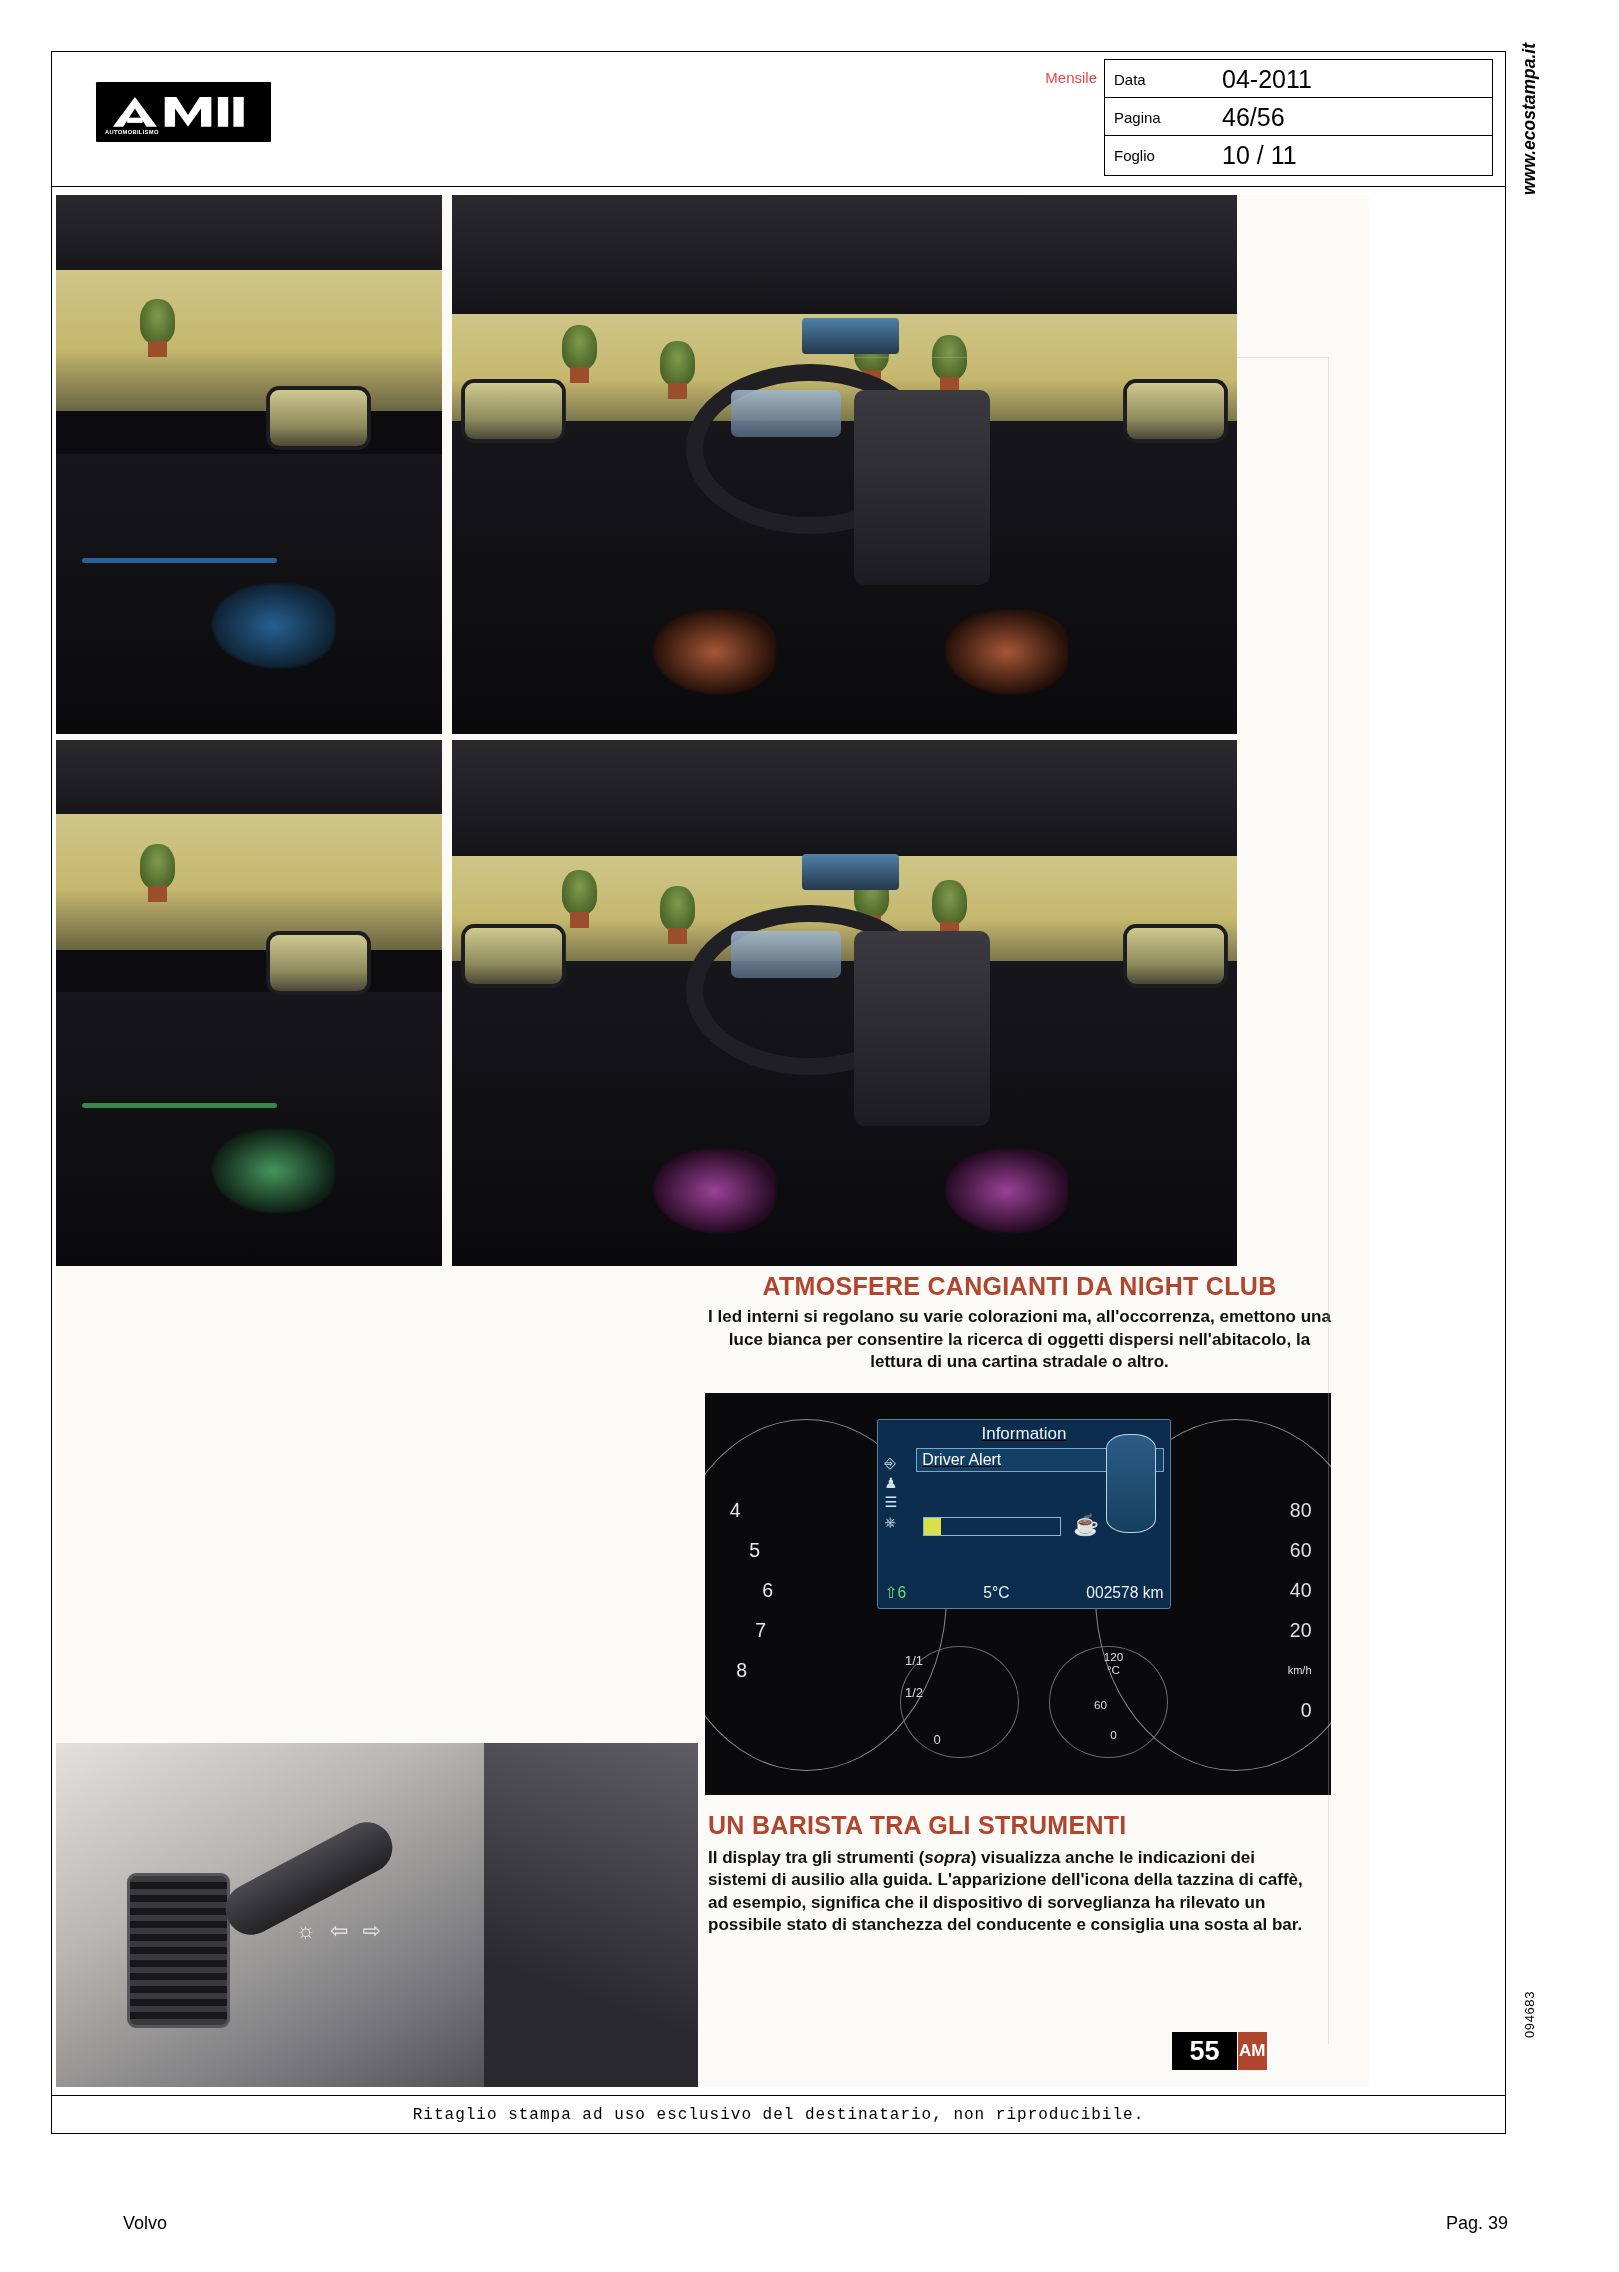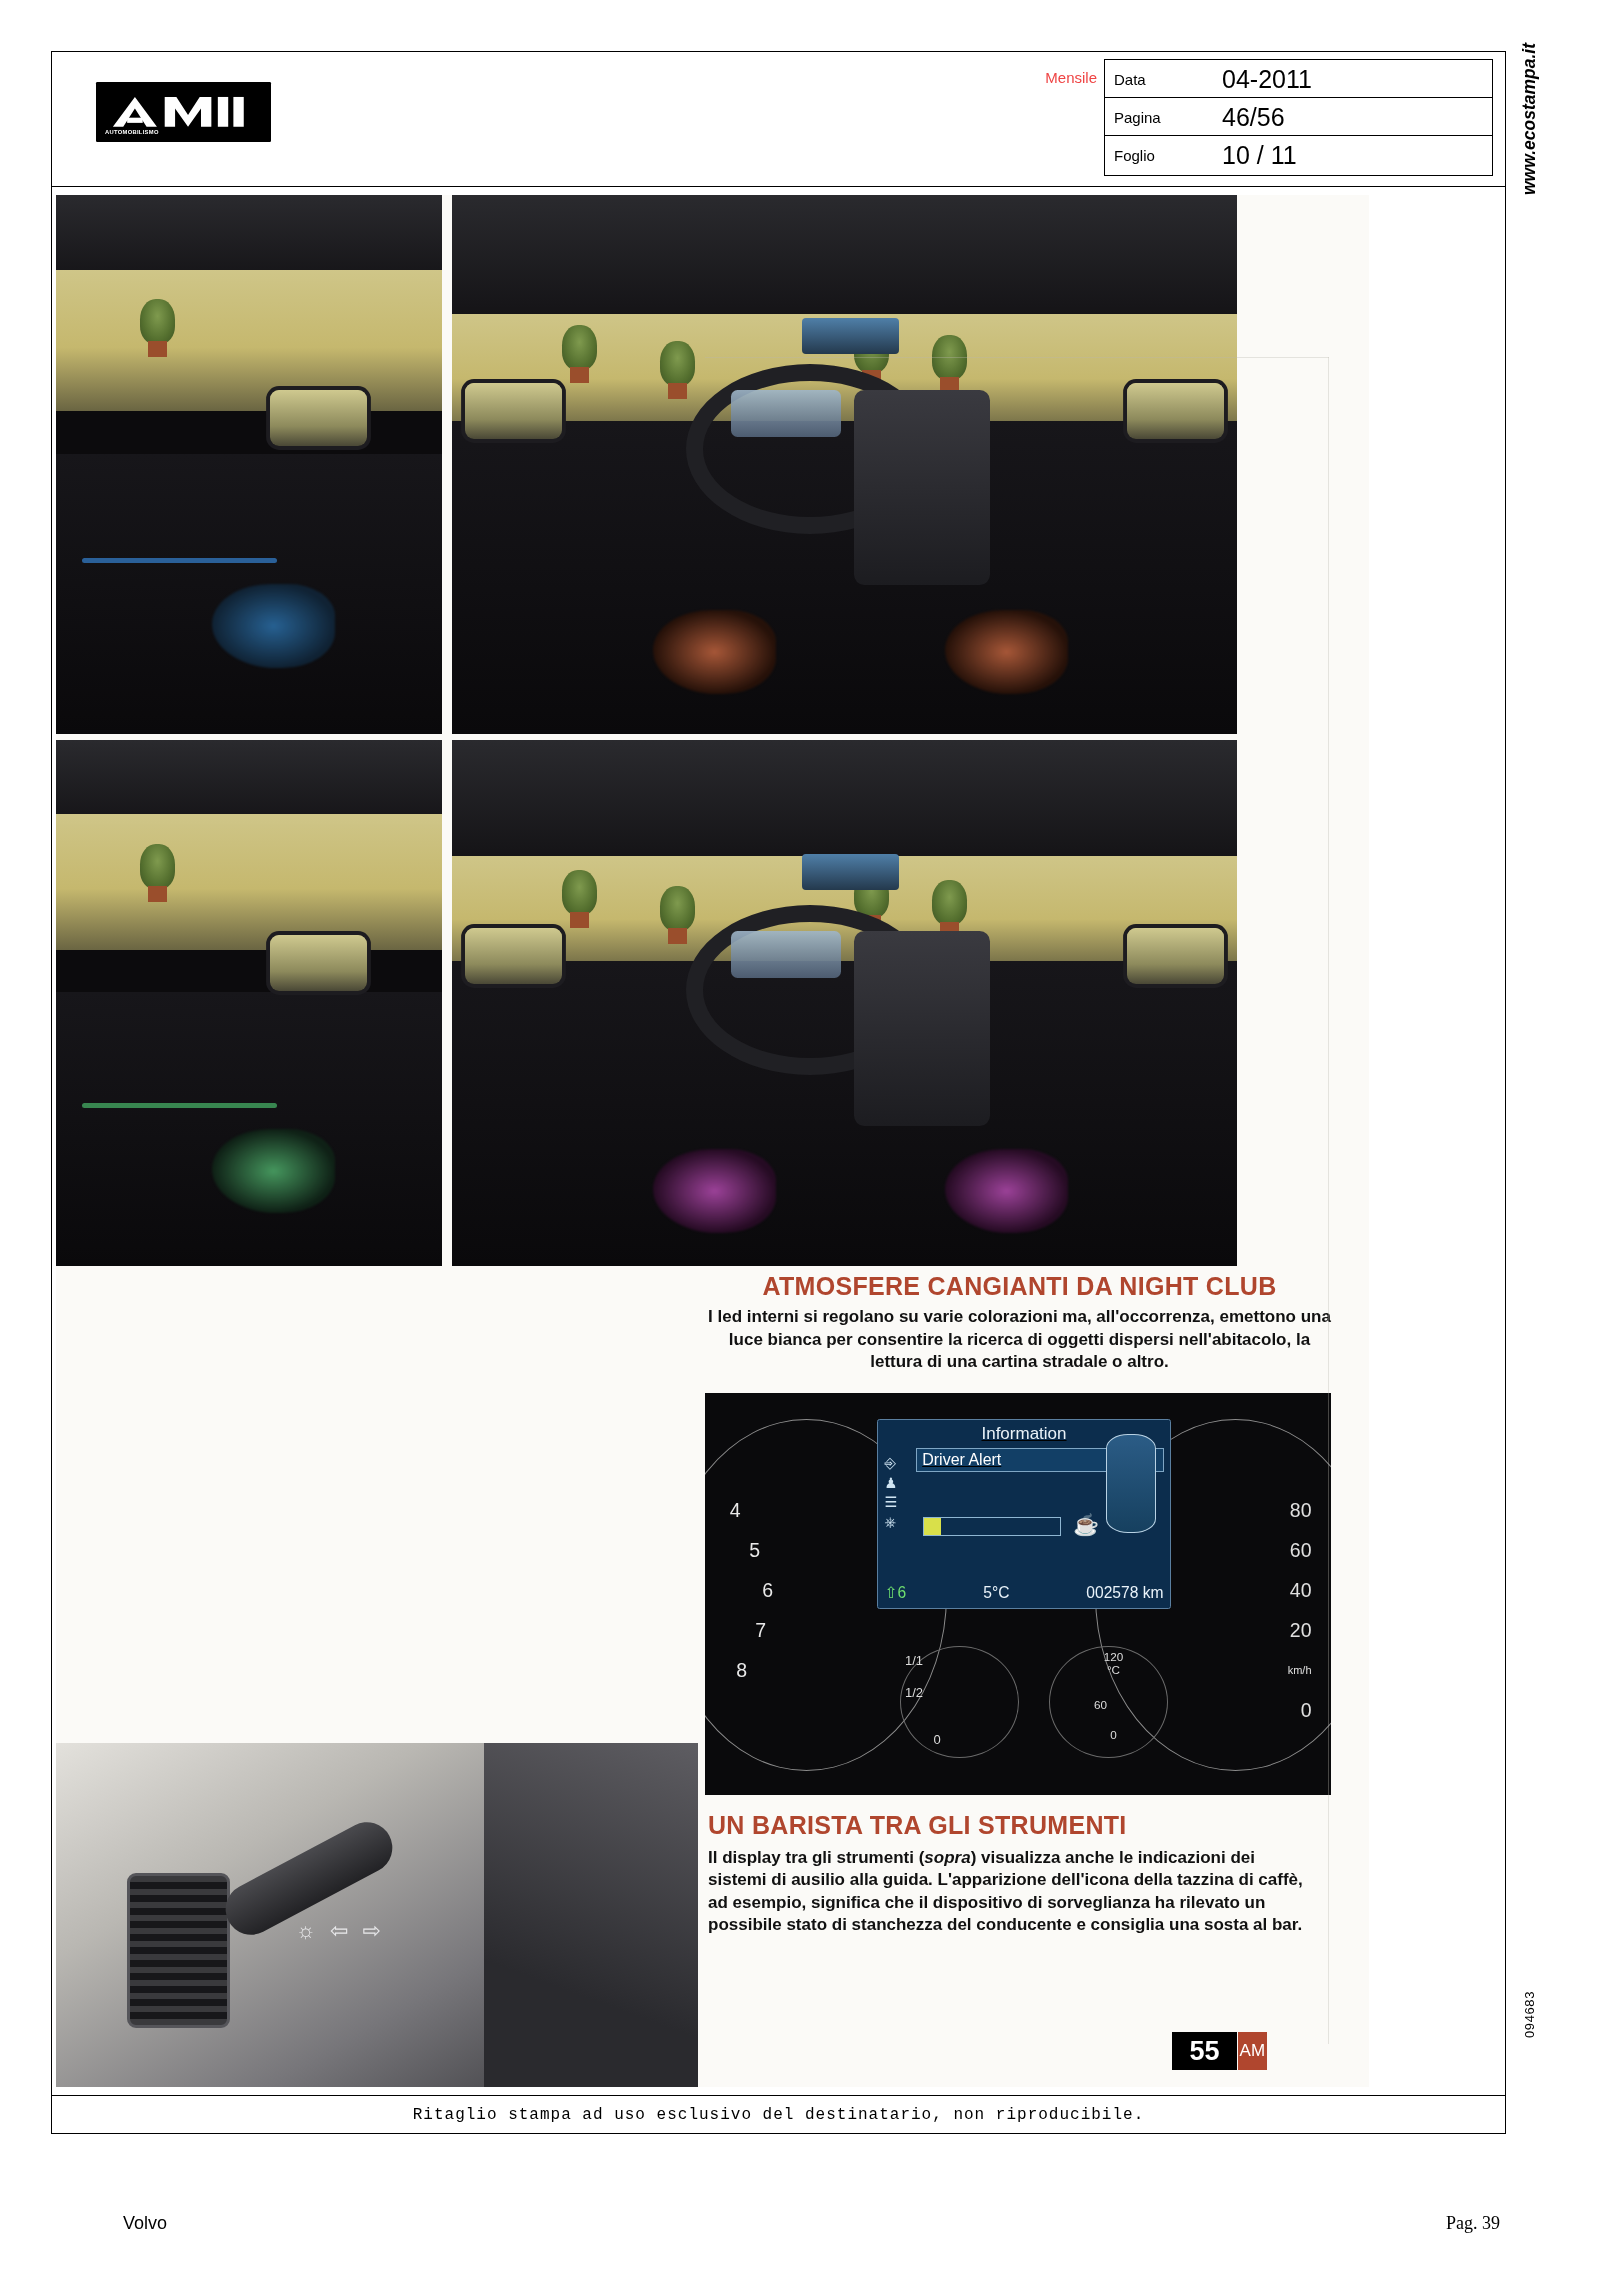--- a/index.html
+++ b/index.html
@@ -157,25 +157,24 @@
 
   .bottom-left {
     position: absolute;
     left: 123px;
     top: 2213px;
     font-size: 18px;
     color: #000;
   }
   .bottom-right {
     position: absolute;
-    right: 120px;
+    right: 112px;
     top: 2213px;
     font-size: 18px;
     color: #000;
-    font-family: Liberation Serif, serif;
   }
 
   
   .clipping {
     position: absolute;
     left: 56px;
     top: 195px;
     width: 1313px;
     height: 1892px;
     background: #fbfaf7;
@@ -345,21 +344,21 @@
     font-size: 27px;
     display: flex;
     align-items: center;
     justify-content: center;
   }
   .ml-am {
     position:absolute;
     width: 28.6px; height: 38px;
     background: #b0462e;
     color: #fff;
-    font-weight: normal;
+    font-weight: bold;
     font-size: 17px;
     display:flex;align-items:center;justify-content:center;
   }
   .thin-line {
     position: absolute;
     background: #b9b7ae;
   }
   
   .gray-photo {
     position: absolute;

